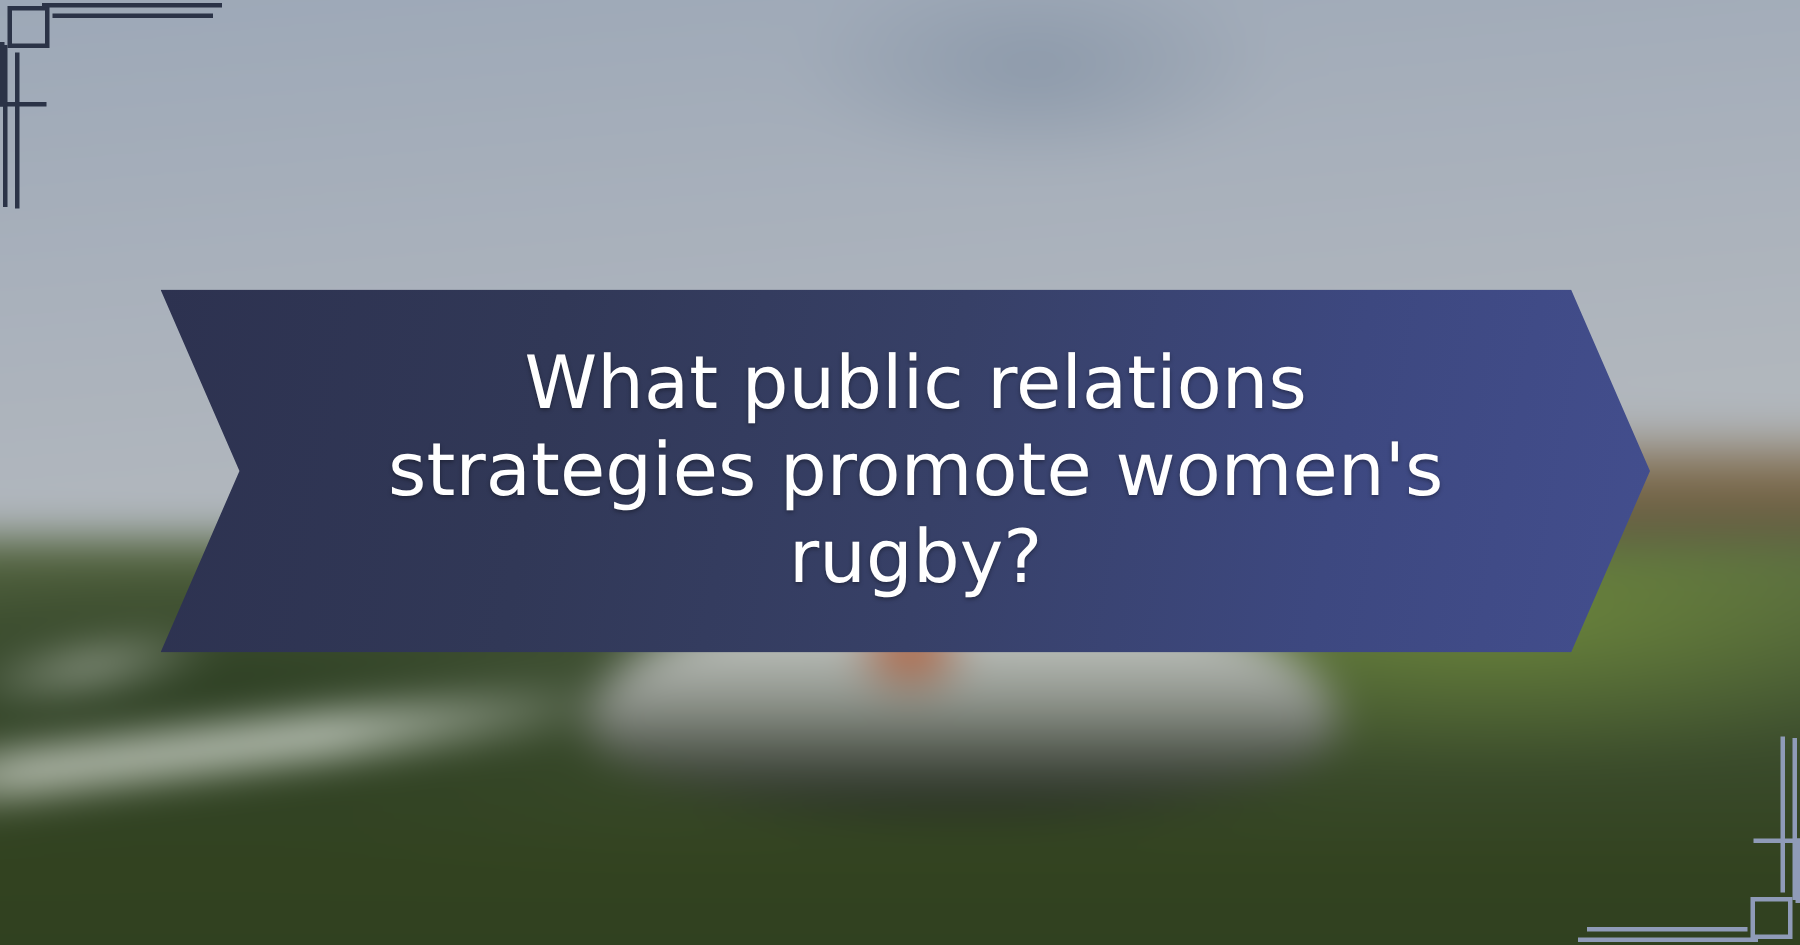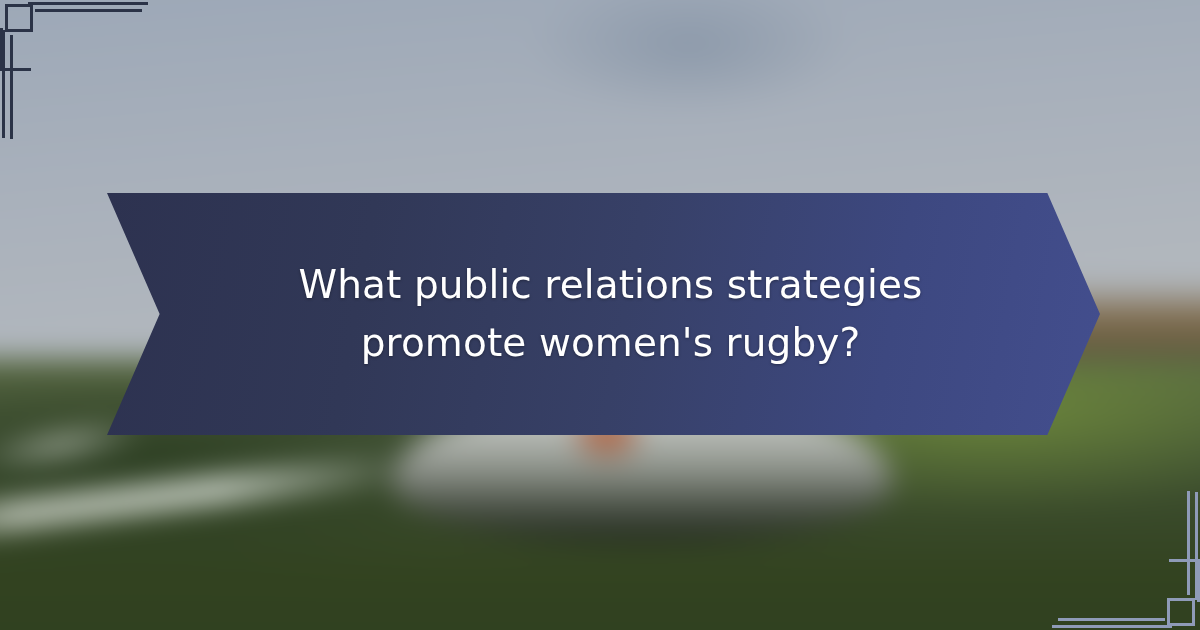--- a/index.html
+++ b/index.html
@@ -131,21 +131,21 @@
       5.3% 50%
     );
     display: flex;
     align-items: center;
     justify-content: center;
   }
   .banner-text {
     width: 720px;
     text-align: center;
     color: #ffffff;
-    font-size: 39px;
+    font-size: 49px;
     line-height: 58px;
     font-weight: 400;
     letter-spacing: 0.1px;
     text-shadow: 0 1px 3px rgba(0,0,0,0.35);
     padding-left: 14px;
   }
 
   
   .corner { position: absolute; }
 

